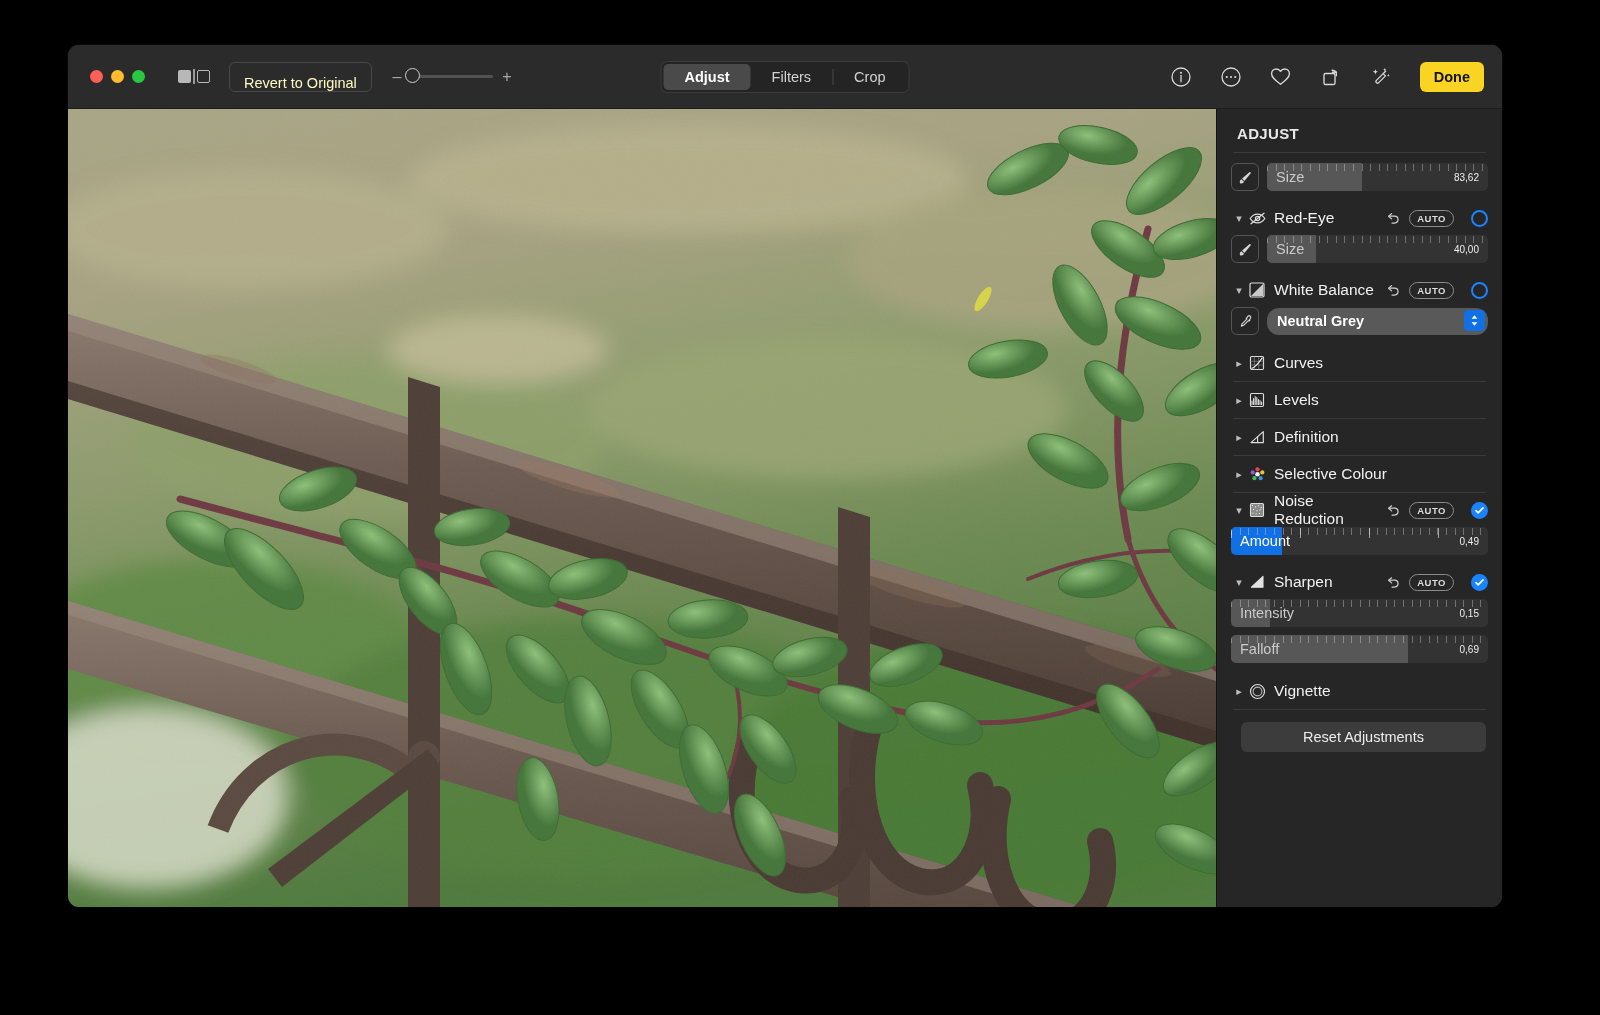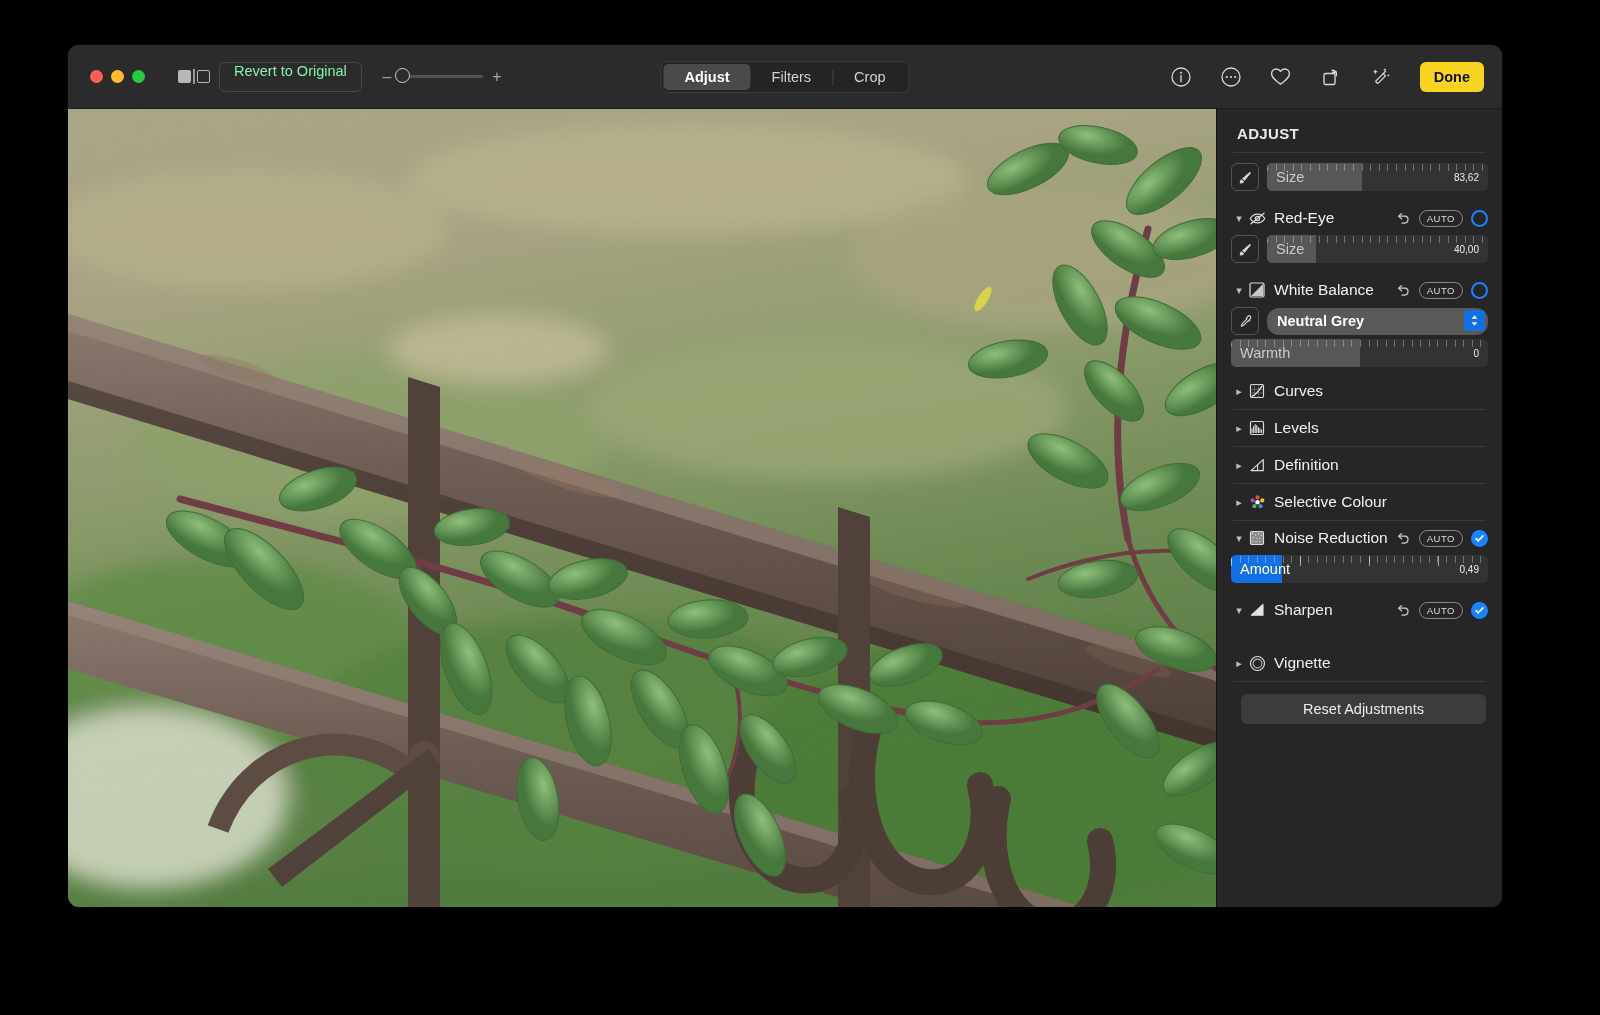--- a/index.html
+++ b/index.html
@@ -38,24 +38,24 @@
   #side-toggle{
     margin-left:32px; width:34px; height:24px;
     display:flex; align-items:center; justify-content:center; gap:0;
     cursor:default;
   }
   #side-toggle .sq-f{ width:13px;height:13px;background:#b8b8b8;border-radius:2px; }
   #side-toggle .bar{ width:1.5px;height:15px;background:#9a9a9a;margin:0 2px; }
   #side-toggle .sq-o{ width:13px;height:13px;border:1.6px solid #b8b8b8;border-radius:2px; }
 
   #revert-btn{
-    margin-left:8px; height:30px; padding:0 14px;
+    margin-left:18px; height:30px; padding:0 14px;
     border:1px solid #484848; border-radius:6px;
-    background:transparent; color:#86efac; font-size:14.5px;
-    display:flex; align-items:flex-start; cursor:default;
+    background:transparent; color:#fef9c3; font-size:14.5px;
+    display:flex; align-items:flex-end; cursor:default;
   }
 
   
   #zoom-group{ margin-left:20px; display:flex; align-items:center; gap:9px; }
   #zoom-group .sign{ color:#a8a8a8; font-size:16px; width:10px; text-align:center; }
   #zoom-track{ position:relative; width:82px; height:3px; background:#525252; border-radius:2px; }
   #zoom-knob{
     position:absolute; left:-6px; top:-7px;
     width:15px;height:15px;border-radius:50%;
     background:#2b2b2b; border:1.6px solid #cfcfcf;
@@ -147,22 +147,22 @@
   .chev{
     width:16px; flex:none; color:#bcbcbc; font-size:11px;
     display:flex;align-items:center;justify-content:center;
   }
   .sec-icon{ width:20px;height:20px;margin-right:7px;flex:none;display:flex;align-items:center;justify-content:center;}
   .sec-name{ color:#f0f0f0; font-size:15.5px; flex:1; }
   .revert-ic{ width:18px;height:18px;margin-right:7px;flex:none;display:flex;align-items:center;justify-content:center;cursor:default;}
   .auto-pill{
     border:1px solid #8c8c8c; border-radius:9px; height:17px;
     padding:0 7px; display:flex;align-items:center;justify-content:center;
-    color:#dcdcdc; font-size:9.5px; font-weight:400; letter-spacing:.5px;
-    margin-right:8px; flex:none; cursor:default;
+    color:#dcdcdc; font-size:9.5px; font-weight:700; letter-spacing:.5px;
+    margin-right:17px; flex:none; cursor:default;
   }
   .toggle-circ{
     width:17px;height:17px;border-radius:50%;flex:none;cursor:default;
     border:2px solid #1a84ff; background:transparent;
   }
   .toggle-circ.on{
     background:#1a84ff; border-color:#1a84ff;
     display:flex;align-items:center;justify-content:center;
   }
 
@@ -511,28 +511,20 @@
           <span class="parrows">
             <svg width="11" height="15" viewBox="0 0 11 15">
               <path d="M5.5 2.3 8.4 5.8H2.6z" fill="#fff"></path>
               <path d="M5.5 12.7 2.6 9.2h5.8z" fill="#fff"></path>
             </svg>
           </span>
         </div>
       </div>
 
       <div class="spacer4"></div>
-      <div class="row">
-        <div class="slider-row" style="margin-left:0">
-          <span class="slider-fill" style="width:50%"></span>
-          <span class="ticks"></span>
-          <span class="sl-label">Warmth</span>
-          <span class="sl-val">0</span>
-        </div>
-      </div>
 
       <div class="spacer6"></div>
       <div class="collapsed-row">
         <span class="chev">▸</span>
         <span class="sec-icon">
           <svg width="18" height="18" viewBox="0 0 18 18">
             <rect x="2.5" y="2.5" width="13" height="13" rx="1.2" fill="none" stroke="#dcdcdc" stroke-width="1.15"></rect>
             <path d="M2.5 7.3h13M2.5 11h13M6.4 2.5v13M10.6 2.5v13" stroke="#8c8c8c" stroke-width=".6"></path>
             <path d="M3.4 14.4C7 14 10 10 14.4 3.6" fill="none" stroke="#f0f0f0" stroke-width="1.15"></path>
           </svg>
@@ -642,22 +634,38 @@
           </svg>
         </span>
         <span class="auto-pill">AUTO</span>
         <span class="toggle-circ on">
           <svg width="11" height="11" viewBox="0 0 11 11">
             <path d="M2 5.6 4.2 7.9 9 2.9" fill="none" stroke="#fff" stroke-width="1.6" stroke-linecap="round" stroke-linejoin="round"></path>
           </svg>
         </span>
       </div>
 
+      <div class="row">
+        <div class="slider-row">
+          <span class="slider-fill" style="width:15%"></span>
+          <span class="ticks"></span>
+          <span class="sl-label">Intensity</span>
+          <span class="sl-val">0,15</span>
+        </div>
+      </div>
       <div class="spacer4"></div>
       <div class="spacer4"></div>
+      <div class="row">
+        <div class="slider-row">
+          <span class="slider-fill" style="width:69%"></span>
+          <span class="ticks"></span>
+          <span class="sl-label">Falloff</span>
+          <span class="sl-val">0,69</span>
+        </div>
+      </div>
 
       <div class="spacer10"></div>
       <div class="collapsed-row">
         <span class="chev">▸</span>
         <span class="sec-icon">
           <svg width="19" height="19" viewBox="0 0 19 19">
             <circle cx="9.5" cy="9.5" r="7" fill="none" stroke="#dcdcdc" stroke-width="1.2"></circle>
             <circle cx="9.5" cy="9.5" r="4.4" fill="none" stroke="#b4b4b4" stroke-width="1.1"></circle>
           </svg>
         </span>

